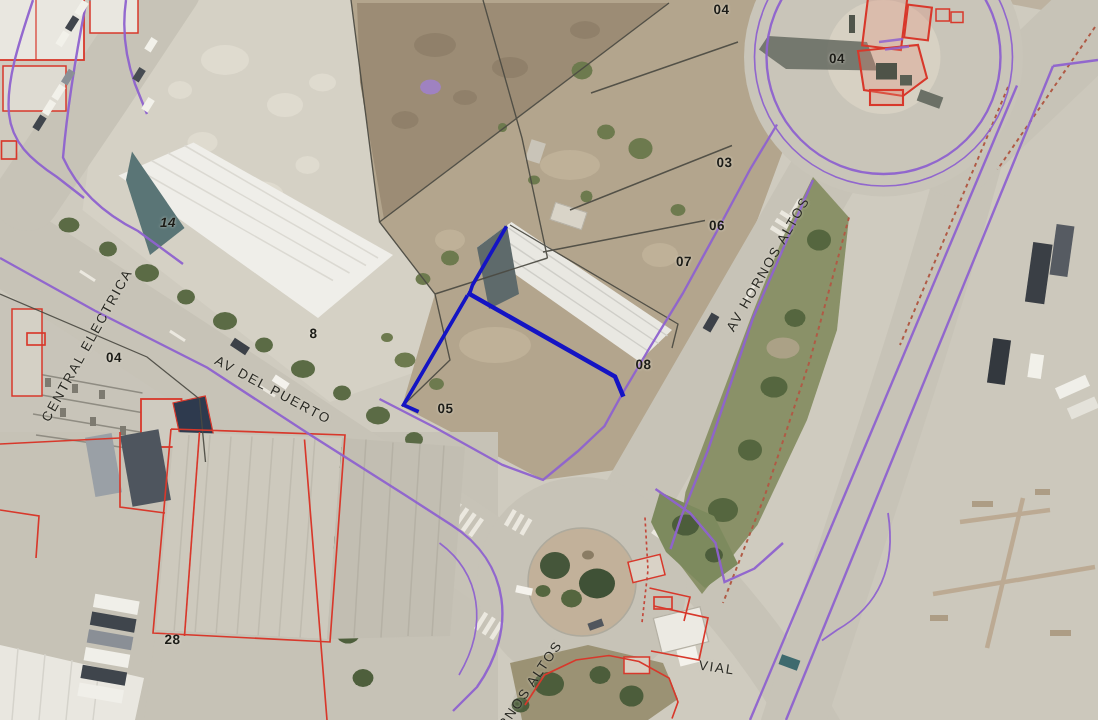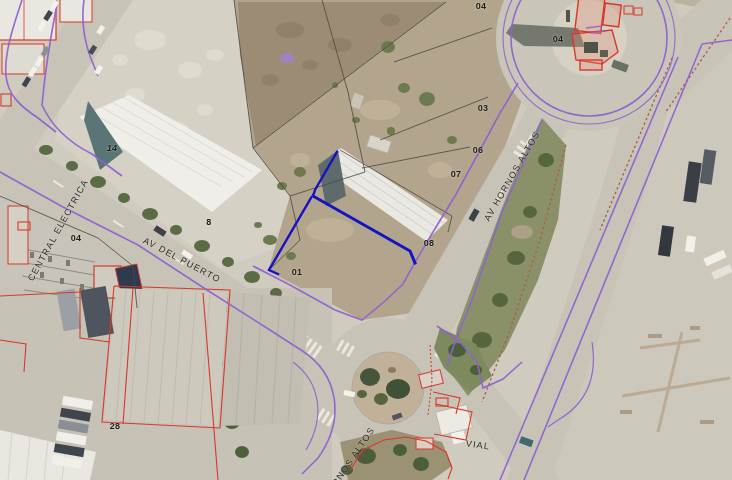--- a/index.html
+++ b/index.html
@@ -439,21 +439,21 @@
     </g>
   </g>
 </svg>
 
 <div class="label-layer">
       <span class="plabel" style="left: 481px; top: 6px;">04</span>
       <span class="plabel" style="left: 483px; top: 108px;">03</span>
       <span class="plabel" style="left: 464px; top: 150px; padding-left: 28px;">06</span>
       <span class="plabel" style="left: 450px; top: 174px; padding-left: 12px;">07</span>
       <span class="plabel" style="left: 412px; top: 243px; padding-left: 34px;">08</span>
-      <span class="plabel" style="left: 297px; top: 272px;">01</span>
+      <span class="plabel" style="left: 297px; top: 272px;">05</span>
       <span class="plabel" style="left: 209px; top: 222px;">8</span>
       <span class="plabel" style="left: 112px; top: 148px; font-style: italic;">14</span>
       <span class="plabel" style="left: 76px; top: 238px;">04</span>
       <span class="plabel" style="left: 115px; top: 426px;">28</span>
       <span class="plabel" style="left: 558px; top: 39px;">04</span>
       <span class="slabel" style="left: 58px; top: 230px; transform: translate(-50%, -50%) rotate(-61deg);">CENTRAL ELECTRICA</span>
       <span class="slabel" style="left: 182px; top: 260px; transform: translate(-50%, -50%) rotate(28deg);">AV DEL PUERTO</span>
       <span class="slabel" style="left: 512px; top: 176px; transform: translate(-50%, -50%) rotate(-60deg);">AV HORNOS ALTOS</span>
       <span class="slabel" style="left: 349px; top: 463px; transform: translate(-50%, -50%) rotate(-56deg);">HORNOS ALTOS</span>
       <span class="slabel" style="left: 478px; top: 445px; transform: translate(-50%, -50%) rotate(8deg);">VIAL</span>

